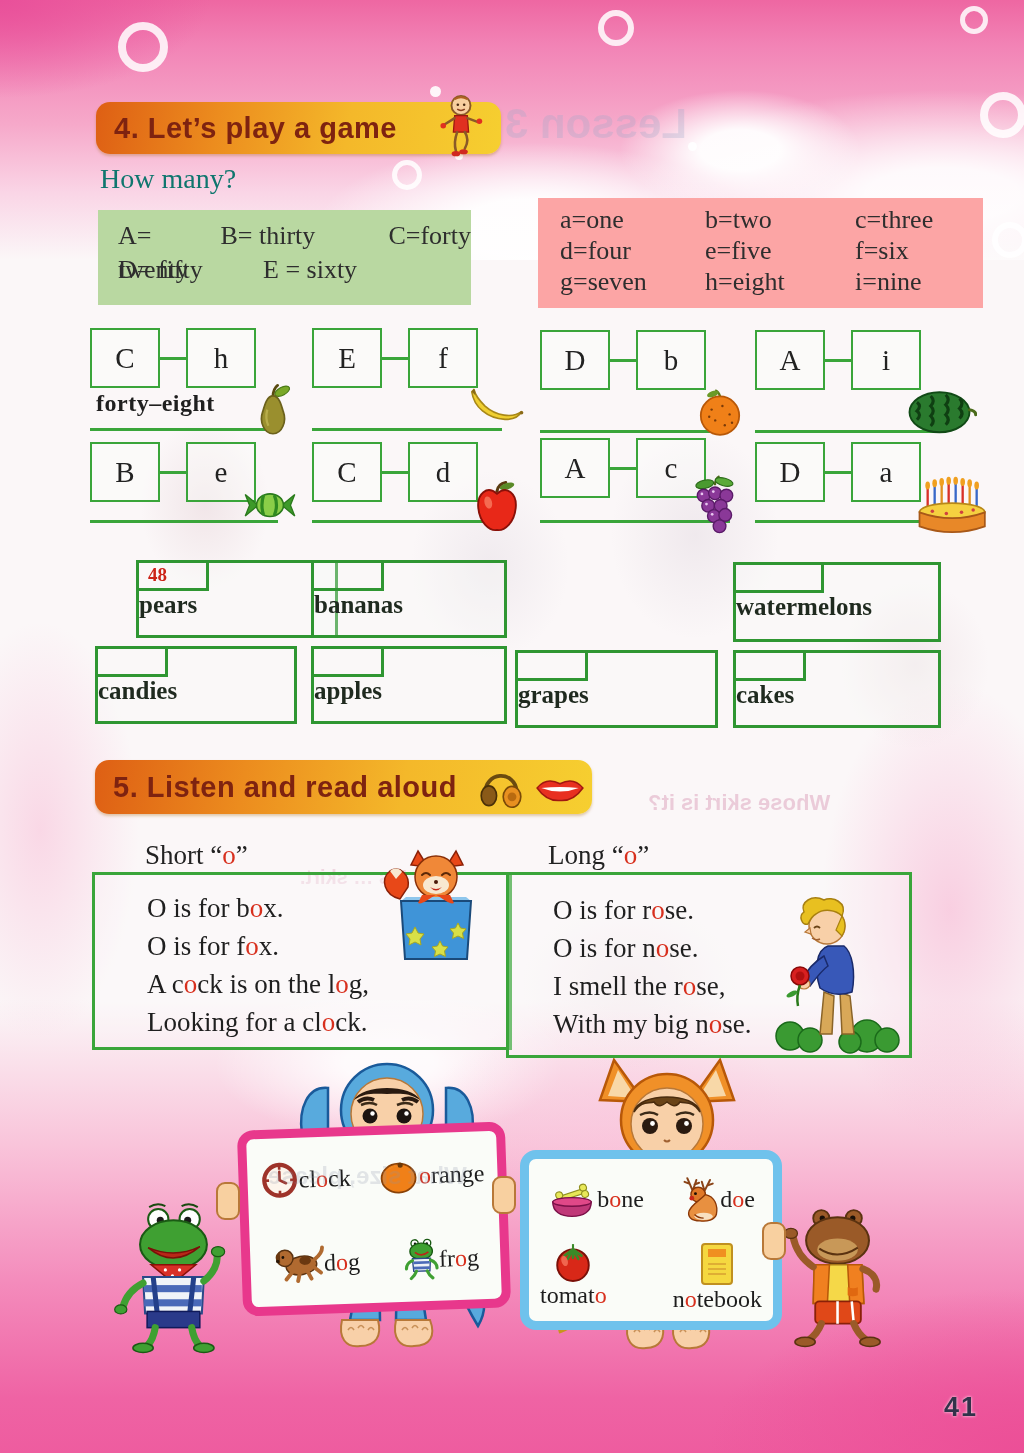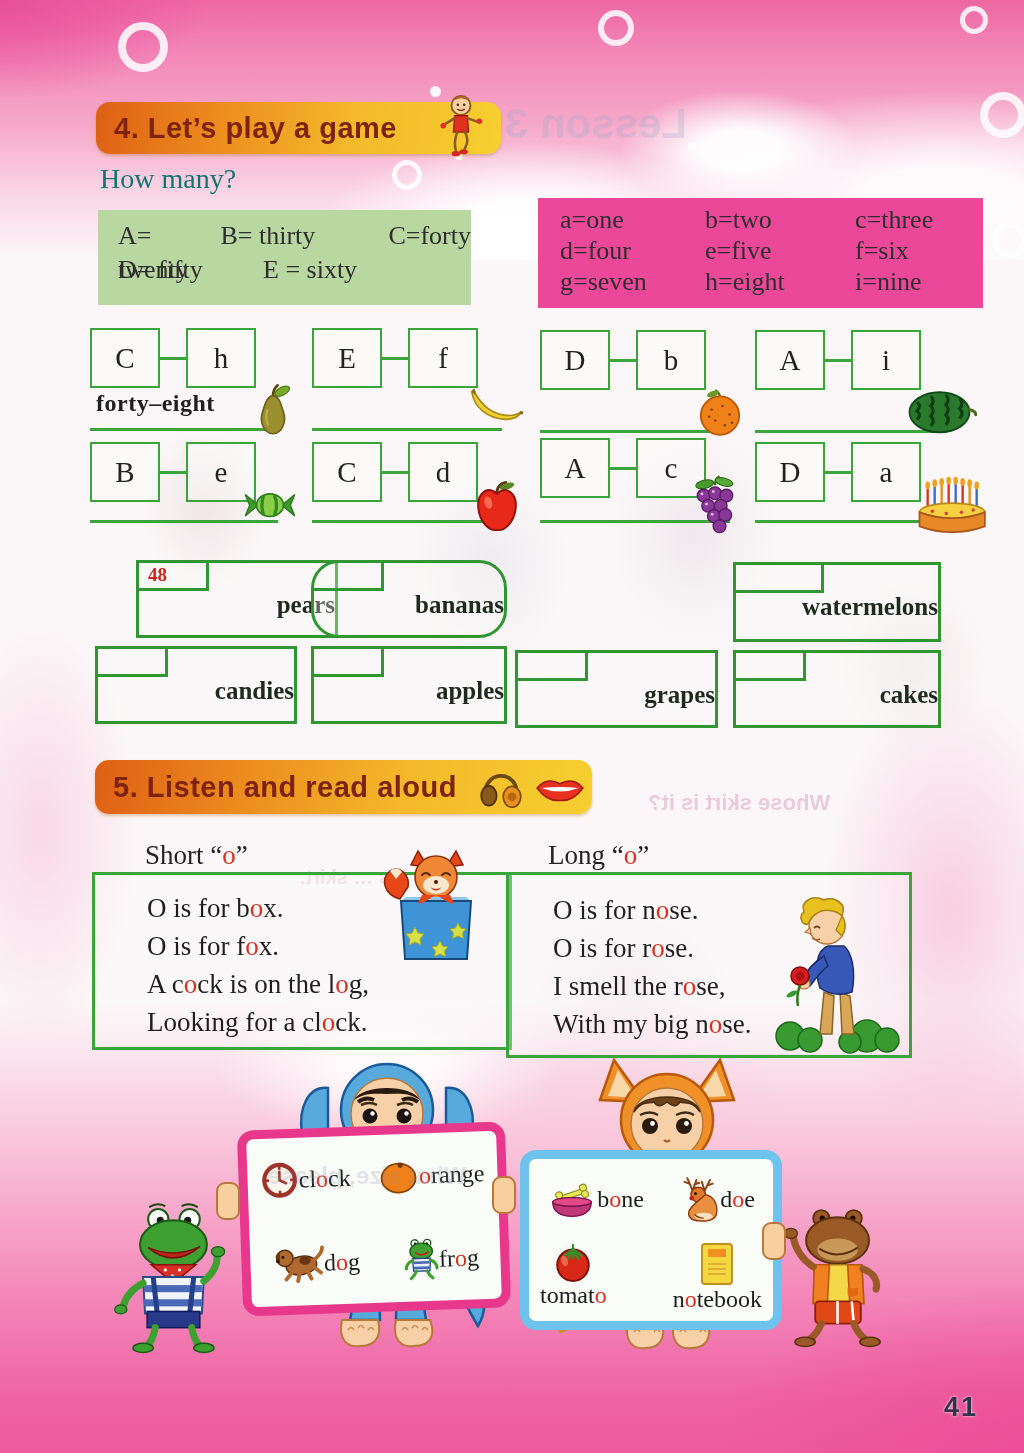--- a/index.html
+++ b/index.html
@@ -31,42 +31,42 @@
   .banner{position:absolute;border-radius:14px;
     background:linear-gradient(100deg,#de5f14 0%,#ec8c1e 30%,#f4b82a 62%,#f6cf30 100%);
     box-shadow:0 2px 3px rgba(170,110,20,.35);}
   .banner .btitle{font-family:"Liberation Sans","DejaVu Sans",sans-serif;font-weight:bold;
     font-size:29px;color:#7e2310;line-height:52px;padding-left:18px;letter-spacing:.5px;}
   
   #green-legend{position:absolute;left:98px;top:210px;width:373px;height:86px;background:#b9d8a1;
     font-size:26px;color:#2e2e2e;padding-top:9px;}
   #green-legend .lrow{display:flex;padding-left:20px;height:34px;line-height:34px;}
   #green-legend .lrow span{display:inline-block;}
-  #blue-legend{position:absolute;left:538px;top:198px;width:445px;height:104px;background:#ec4899;
+  #blue-legend{position:absolute;left:538px;top:198px;width:445px;height:104px;background:#fca5a5;
     font-size:26px;color:#2e2e2e;padding-top:6px;}
   #blue-legend .lrow{display:flex;padding-left:22px;height:31px;line-height:31px;}
   .lcol1{width:145px;}.lcol2{width:150px;}
   
   #board{position:absolute;left:90px;top:325px;width:900px;height:230px;}
   .pc{position:absolute;width:190px;height:112px;}
   .pair{display:flex;align-items:center;}
   .lbox{width:66px;height:56px;border:2px solid #3aa53a;background:rgba(252,255,252,.35);
         display:flex;align-items:center;justify-content:center;font-size:29px;color:#222;}
   .conn{width:26px;height:3px;background:#3aa53a;}
   .answord{position:absolute;left:6px;top:62px;font-weight:bold;font-size:24px;color:#1f1f1f;letter-spacing:.5px;}
   .ansline{position:absolute;left:0;height:3px;background:#3aa53a;}
   .r1{top:100px;}.r2{top:78px;}
   .fruit{position:absolute;}
   
   #answers{position:absolute;left:95px;top:558px;width:848px;height:164px;}
   .abox{position:absolute;border:3px solid #2f9632;background:rgba(250,253,250,.3);}
   .tab{position:absolute;left:0;top:0;width:58px;height:25px;border-right:3px solid #2f9632;
        border-bottom:3px solid #2f9632;font-weight:bold;font-size:19px;color:#cc2418;
        line-height:24px;padding-left:9px;}
-  .albl{position:absolute;left:0;top:28px;width:100%;text-align:right;font-weight:bold;
+  .albl{position:absolute;left:0;top:28px;width:100%;text-align:left;font-weight:bold;
         font-size:25px;color:#1f2a1f;}
   
   .oheading{position:absolute;font-size:27px;color:#222;}
   .poem{position:absolute;border:3px solid #3aa53a;background:rgba(252,253,252,.3);
         font-size:27px;color:#1f1f1f;line-height:38px;}
   .red-letter{color:#d8301e;}
   
   .sign{position:absolute;border-radius:16px;background:#fafcf8;}
   #sign1{left:240px;top:1126px;width:250px;height:168px;border:9px solid #e8388c;transform:rotate(-2deg);z-index:6;}
   #sign2{left:520px;top:1150px;width:244px;height:162px;border:9px solid #6fc2ec;z-index:6;}
@@ -358,21 +358,21 @@
           <circle cx="55" cy="36" r="1.5" fill="#d04040"></circle>
       </svg>
     </div>
   </div>
 
   <div id="answers">
     <div class="abox" style="left:0;top:2px;width:196px;height:72px;margin-left:41px;">
       <div class="tab">48</div>
       <div class="albl">pears</div>
     </div>
-    <div class="abox" style="left:216px;top:2px;width:190px;height:72px;border-radius:28px;">
+    <div class="abox" style="left:216px;top:2px;width:190px;height:72px;">
       <div class="tab"></div>
       <div class="albl">bananas</div>
     </div>
     <div class="abox" style="left:638px;top:4px;width:202px;height:74px;">
       <div class="tab" style="width:76px;"></div>
       <div class="albl">watermelons</div>
     </div>
     <div class="abox" style="left:0;top:88px;width:196px;height:72px;">
       <div class="tab"></div>
       <div class="albl">candies</div>
@@ -429,22 +429,22 @@
     <path d="M58 58 C66 62 72 68 76 66 L72 58 Z" fill="#e84818"></path>
     <g fill="#d8e048" stroke="#a8a820" stroke-width="1">
       <path d="M37 90 l3 6 6 1 -4 5 1 6 -6 -3 -6 3 1 -6 -4 -5 6 -1 Z"></path>
       <path d="M62 104 l2.5 5 5.5 1 -3.5 4 1 5.5 -5.5 -2.5 -5.5 2.5 1 -5.5 -3.5 -4 5.5 -1 Z"></path>
       <path d="M80 86 l2.5 5 5.5 1 -3.5 4 1 5.5 -5.5 -2.5 -5.5 2.5 1 -5.5 -3.5 -4 5.5 -1 Z"></path>
     </g>
   </svg>
 
   <div class="oheading" style="left:548px;top:840px;"><span>Long “</span><span class="red-letter">o</span><span>”</span></div>
   <div class="poem" style="left:506px;top:872px;width:356px;height:164px;padding:16px 0 0 44px;">
+    <div><span>O is for r</span><span class="red-letter">o</span><span>se.</span></div>
     <div><span>O is for n</span><span class="red-letter">o</span><span>se.</span></div>
-    <div><span>O is for r</span><span class="red-letter">o</span><span>se.</span></div>
     <div><span>I smell the r</span><span class="red-letter">o</span><span>se,</span></div>
     <div><span>With my big n</span><span class="red-letter">o</span><span>se.</span></div>
   </div>
   <svg class="abs" style="left:768px;top:884px;width:138px;height:170px;z-index:3;" viewBox="0 0 130 170">
     <g stroke="#1a6a1a" stroke-width="1.5" fill="#3a9a32">
       <circle cx="18" cy="152" r="14"></circle>
         <circle cx="38" cy="156" r="12"></circle>
       <circle cx="95" cy="152" r="16"></circle>
         <circle cx="115" cy="156" r="12"></circle>
         <circle cx="78" cy="158" r="11"></circle>

